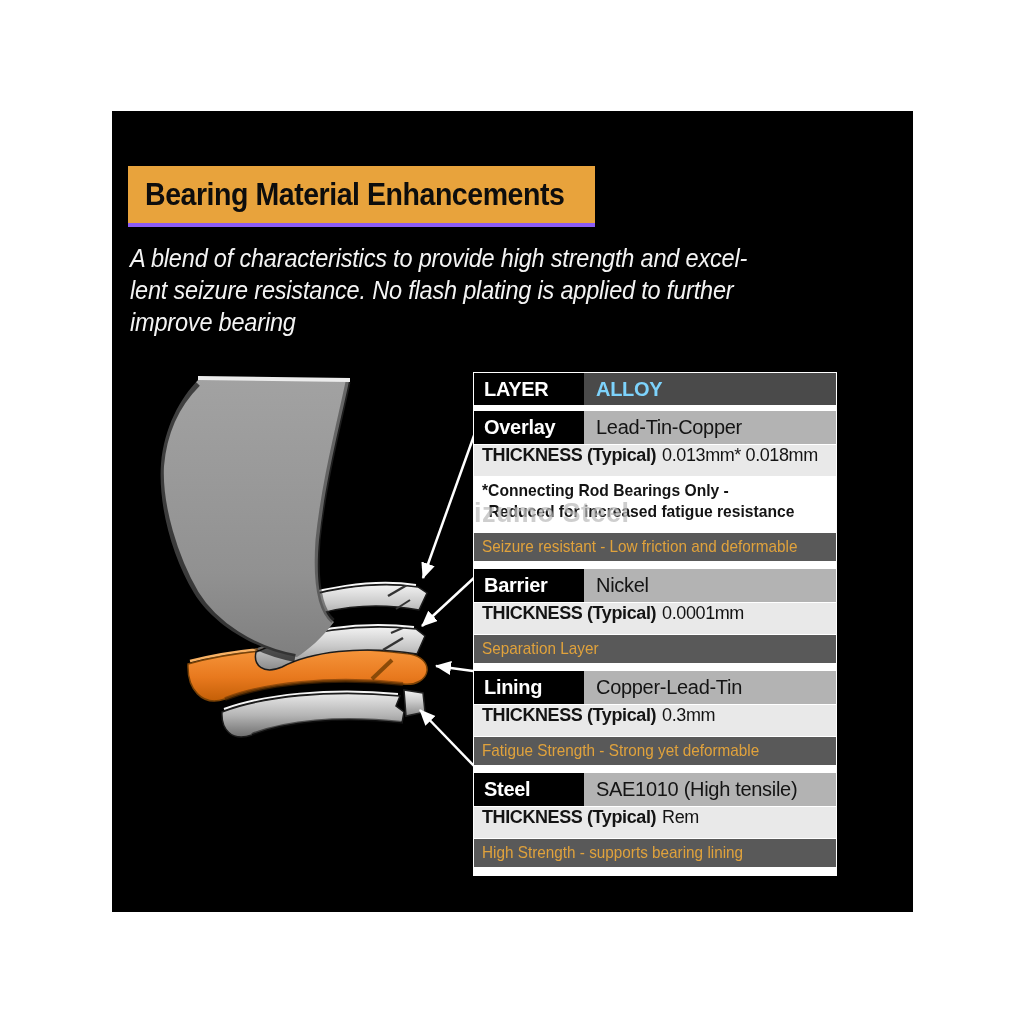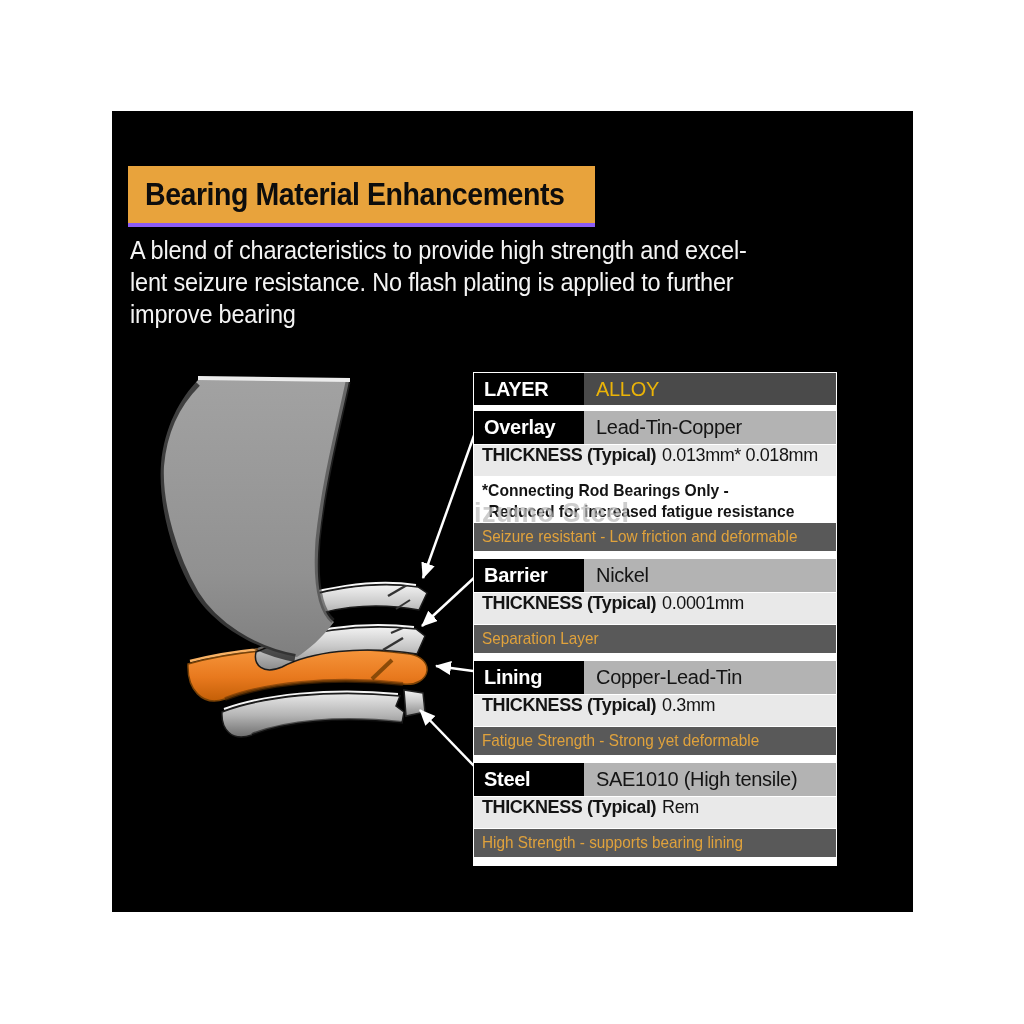--- a/index.html
+++ b/index.html
@@ -16,54 +16,54 @@
     position:absolute;left:128px;top:166px;width:467px;height:61px;
     background:#E8A33C;border-bottom:4px solid #8b5cf6;box-sizing:border-box;
     display:flex;align-items:center;padding-left:17px;
   }
   .banner .title{
     color:#0d0d0d;font-weight:bold;font-size:31px;letter-spacing:-0.5px;
     white-space:nowrap;display:inline-block;transform:scaleX(0.92);transform-origin:0 50%;
   }
   
   .intro{
-    position:absolute;left:130px;top:234px;width:780px;color:#f4f4f4;
-    font-size:25px;line-height:32px;letter-spacing:-0.2px;
+    position:absolute;left:130px;top:242px;width:780px;color:#f4f4f4;
+    font-size:25px;line-height:32px;letter-spacing:-0.2px;font-style:italic;
   }
   .intro .line{display:block;white-space:nowrap;transform:scaleX(0.94);transform-origin:0 50%;}
   
   svg.diagram{position:absolute;left:0;top:0;width:1024px;height:1024px;pointer-events:none;}
   
   .bearing-table{
     position:absolute;left:473px;top:372px;width:364px;background:#ffffff;
     padding:1px;box-sizing:border-box;z-index:2;
   }
   .t-header{display:flex;height:32px;margin-bottom:6px;}
   .t-header .name-cell{background:#000;color:#fff;}
-  .t-header .alloy-cell{background:#4A4A4A;color:#eab308;font-weight:normal;}
+  .t-header .alloy-cell{background:#4A4A4A;color:#7dd3fc;font-weight:bold;}
   .name-cell{
     width:110px;box-sizing:border-box;background:#000;color:#fff;font-weight:bold;
     font-size:20px;display:flex;align-items:center;padding-left:10px;flex:none;
     letter-spacing:-0.3px;white-space:nowrap;
   }
   .alloy-cell{
     flex:1;background:#B3B3B3;color:#141414;font-size:20px;display:flex;
     align-items:center;padding-left:12px;letter-spacing:-0.3px;white-space:nowrap;
   }
   .section{margin-bottom:8px;}
   .section:last-child{margin-bottom:8px;}
   .row-name{display:flex;height:33px;}
   .row-thickness{
     height:31px;background:#E9E9E9;color:#141414;display:flex;align-items:flex-start;
     padding-left:8px;font-size:18px;border-top:1px solid #fff;box-sizing:content-box;
     white-space:nowrap;letter-spacing:-0.4px;
   }
   .row-thickness .tlabel{font-weight:bold;margin-right:6px;}
   .row-note{
-    height:46px;background:#ffffff;color:#141414;font-size:17px;font-weight:bold;
+    height:56px;background:#ffffff;color:#141414;font-size:17px;font-weight:bold;
     line-height:21px;padding:3px 0 0 8px;border-top:1px solid #fff;box-sizing:border-box;
   }
   .row-note .nline{display:block;white-space:nowrap;transform:scaleX(0.92);transform-origin:0 50%;}
   .row-note .nline.indent{padding-left:7px;}
   .row-property{
     height:28px;background:#595959;color:#E0A23C;display:flex;align-items:center;
     padding-left:8px;font-size:17px;border-top:1px solid #fff;white-space:nowrap;
   }
   .squeeze{display:inline-block;transform:scaleX(0.9);transform-origin:0 50%;white-space:nowrap;}
   

